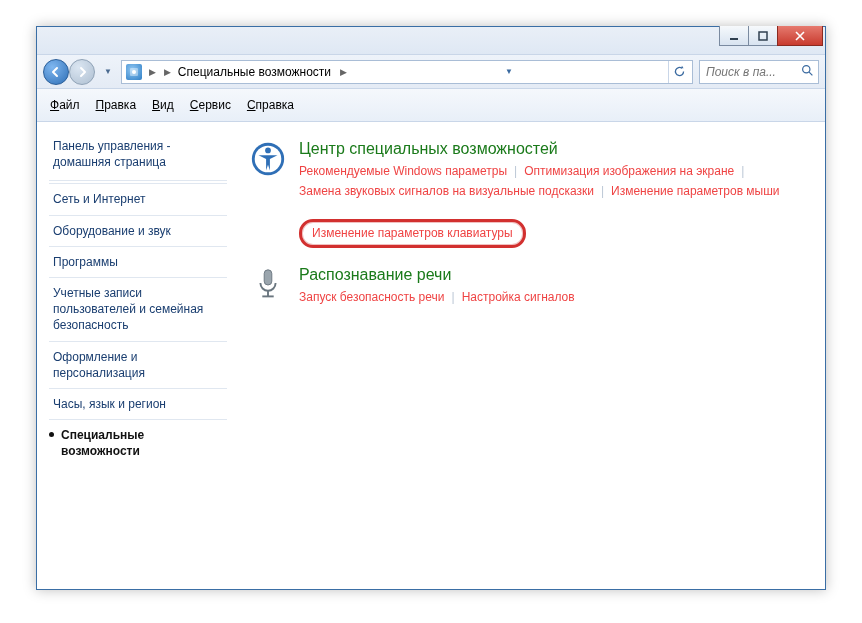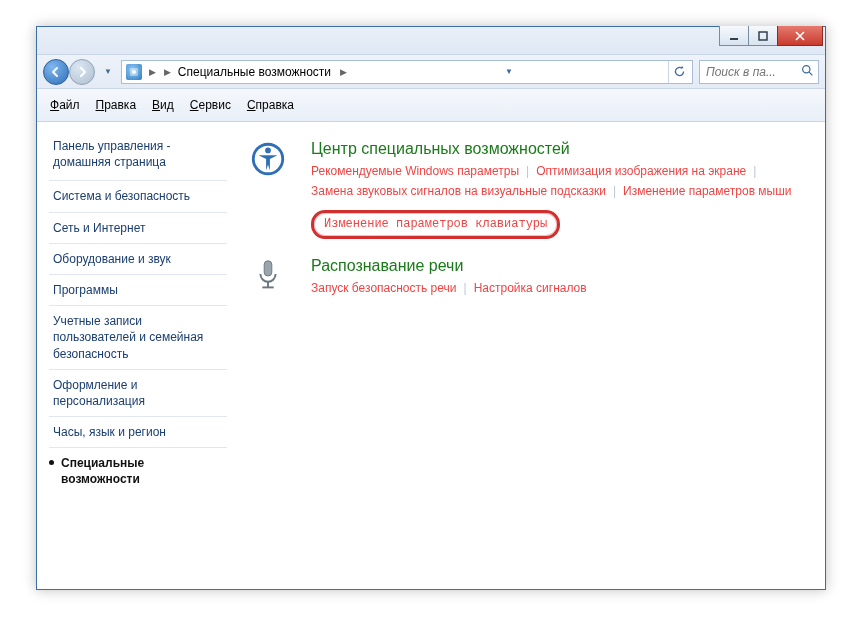--- a/index.html
+++ b/index.html
@@ -134,42 +134,41 @@
     font-weight:bold; color:#111;
     position:relative; padding-left:18px;
   }
   .side-link.active::before{
     content:""; position:absolute; left:6px; top:10px;
     width:5px; height:5px; background:#111; border-radius:50%;
   }
   .content {
     flex:1; padding:18px 12px 12px 10px; overflow:auto;
   }
-  .cat { display:flex; gap:24px; margin-bottom:18px; align-items:flex-start;}
+  .cat { display:flex; gap:12px; margin-bottom:18px; align-items:flex-start;}
   .cat-icon {
     width:38px; height:38px; flex:none;
     display:flex; align-items:center; justify-content:center;
   }
   .cat-title {
     color:#1a7a1a; font-size:16px; margin:0 0 3px 0;
     cursor:pointer;
   }
   .cat-links { display:flex; flex-wrap:wrap; gap:0; align-items:center; font-size:12px;}
   .cat-link {
     color:#ef4444; cursor:pointer; padding:1px 0; line-height:1.5;
   }
   .cat-div { color:#bcc8d6; padding:0 7px;}
   .highlight-ring {
     display:inline-block;
     border:3px solid #d2302f;
     border-radius:14px;
     padding:2px 10px 3px 10px;
-    margin-top:9px;
+    margin-top:18px;
     box-shadow: inset 0 0 0 1px rgba(210,48,47,0.3);
-    font-family: Liberation Mono, monospace;
   }
   
   .cat-icon svg{ width:38px; height:38px;}
 </style>
 </head>
 <body>
 
 <div class="shadow"></div>
 
 <div class="window">
@@ -244,21 +243,20 @@
     <div class="menu-item"><u>В</u>ид</div>
     <div class="menu-item"><u>С</u>ервис</div>
     <div class="menu-item"><u>С</u>правка</div>
   </div>
 
   <div class="body">
     <div class="sidebar">
       <div class="side-home">Панель управления - домашняя страница</div>
       <div class="side-sep"></div>
       <div class="side-list" id="side-list">
-          <div class="side-link">Система и безопасность</div>
           <div class="side-sep"></div>
           <div class="side-link">Сеть и Интернет</div>
           <div class="side-sep"></div>
           <div class="side-link">Оборудование и звук</div>
           <div class="side-sep"></div>
           <div class="side-link">Программы</div>
           <div class="side-sep"></div>
           <div class="side-link">Учетные записи пользователей и семейная безопасность</div>
           <div class="side-sep"></div>
           <div class="side-link">Оформление и персонализация</div>

